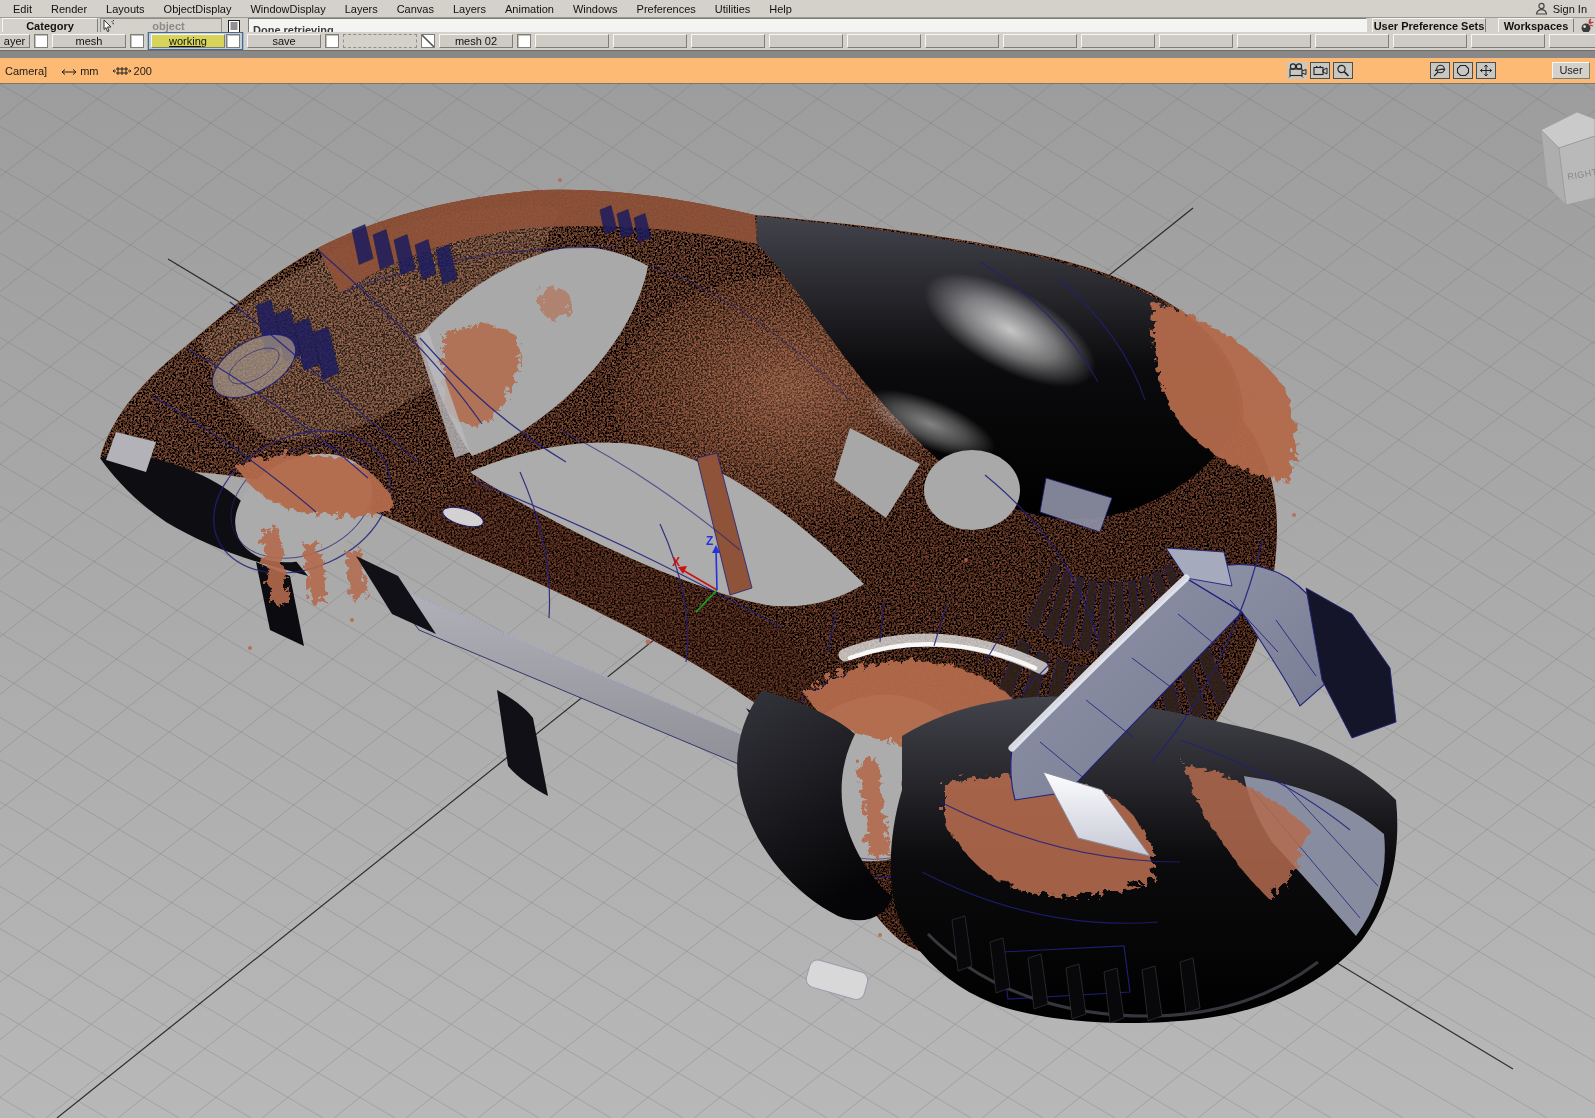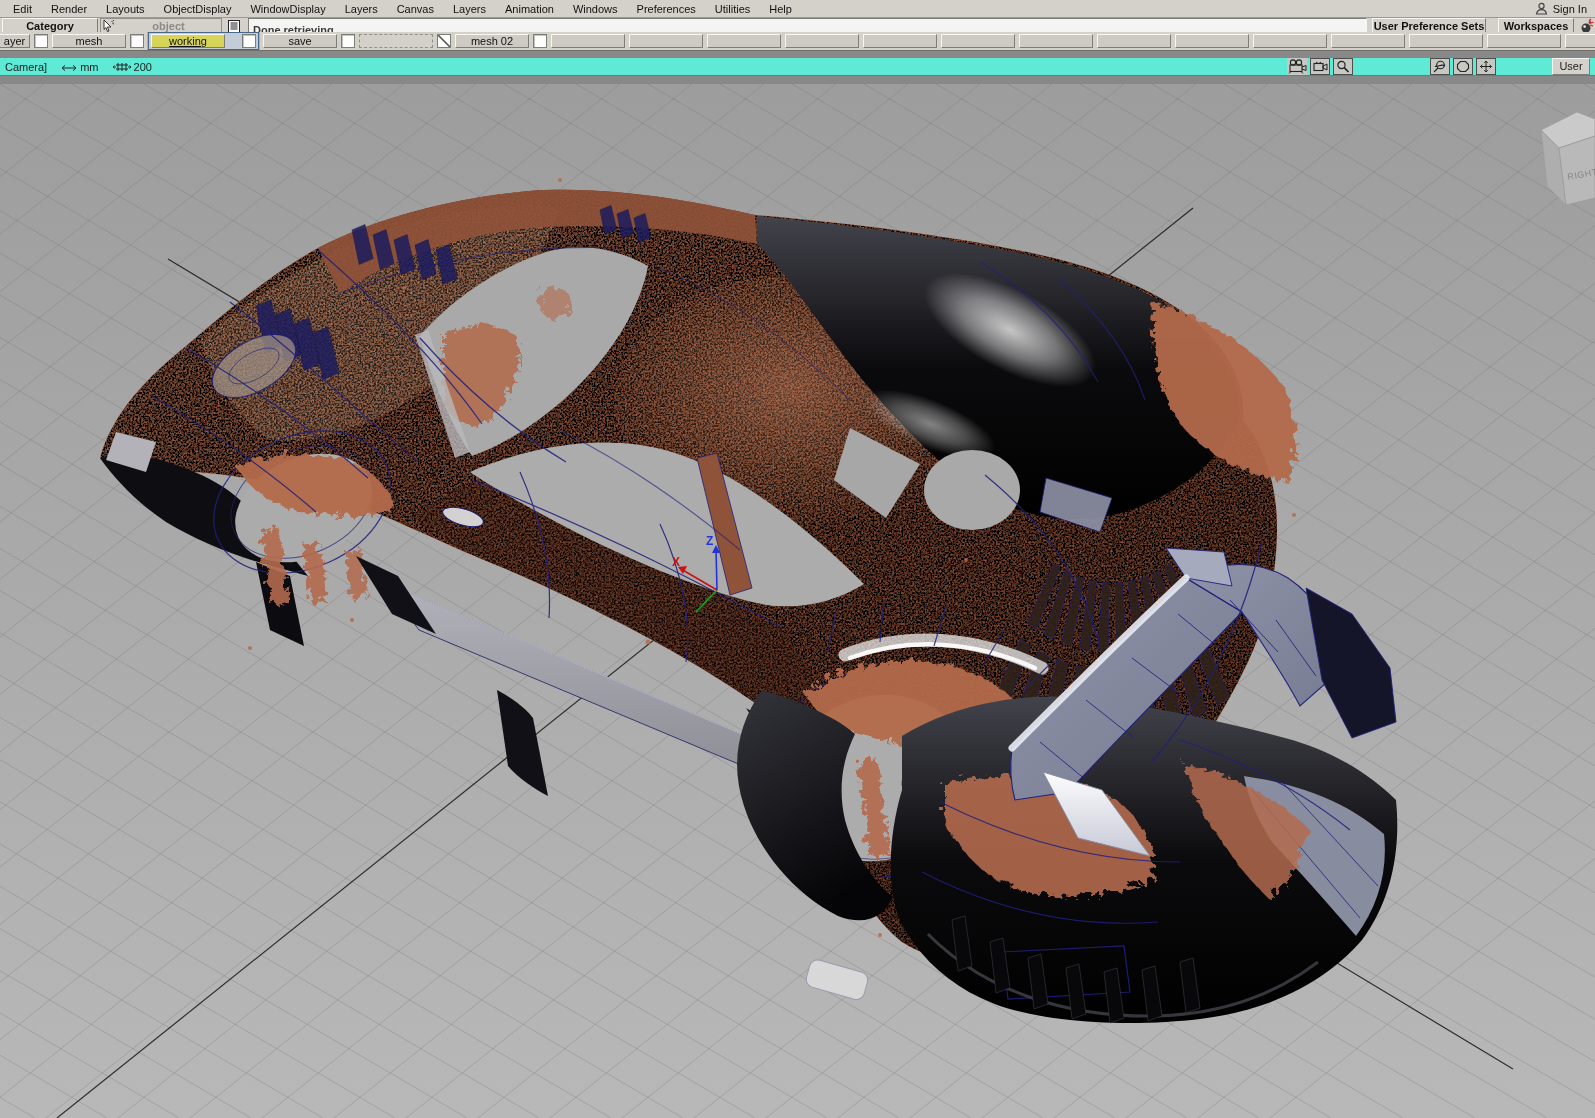--- a/index.html
+++ b/index.html
@@ -28,25 +28,25 @@
   .row3{position:absolute;top:32px;left:0;right:0;height:19px;background:var(--chrome-bg);
         border-bottom:1px solid #6f6f68;display:flex;align-items:center;gap:4px;overflow:hidden;box-sizing:border-box;}
   .ltab{flex:0 0 74px;height:14px;line-height:13px;text-align:center;background:#cecbc4;
         border:1px solid;border-color:#f7f6f2 #7e7e78 #7e7e78 #f7f6f2;box-sizing:border-box;
         white-space:nowrap;overflow:hidden;}
   .ltab.first{flex:0 0 30px;border-left:none;}
   .ltab.selected{background:var(--selected-tab-bg);text-decoration:underline;}
   .ltab.dashed{background:transparent;border:1px dashed #90908a;}
   .lcb{flex:0 0 12px;width:12px;height:12px;background:#fff;border:1px solid #7e7e78;
        box-shadow:inset 1px 1px 0 #c2c2bc;box-sizing:content-box;}
-  .selwrap{display:flex;align-items:center;gap:17px;border:1px solid #4a688c;outline:1px solid #9fb2c6;
+  .selwrap{display:flex;align-items:center;gap:1px;border:1px solid #4a688c;outline:1px solid #9fb2c6;
            padding:1px 2px;background:#c3cdd8;}
   .diag{flex:0 0 12px;width:12px;height:12px;border:1px solid #7e7e78;
         background:linear-gradient(45deg,#fff 44%,#555 47%,#555 53%,#fff 56%);}
-  .vheader{position:absolute;top:58px;left:0;right:0;height:18px;background:#5eead4;
+  .vheader{position:absolute;top:58px;left:0;right:0;height:26px;background:#fdba74;
            border-bottom:1px solid #77776f;display:flex;align-items:center;color:#1c1c1c;box-sizing:border-box;}
   .vheader .txt{margin-left:5px;}
   .glyph{display:inline-flex;align-items:flex-end;margin-left:14px;}
   .vicon{width:20px;height:17px;border:1px solid #4e4e4a;background:#c7c7c3;display:flex;
          align-items:center;justify-content:center;margin-left:3px;box-sizing:border-box;}
   .vicon.noborder{border:none;}
   .showbtn{width:38px;height:17px;margin:0 5px 0 56px;line-height:15px;}
   svg text{font-family:"Liberation Sans","DejaVu Sans",sans-serif;}
   #vp{position:absolute;top:84px;left:0;}
 </style>

